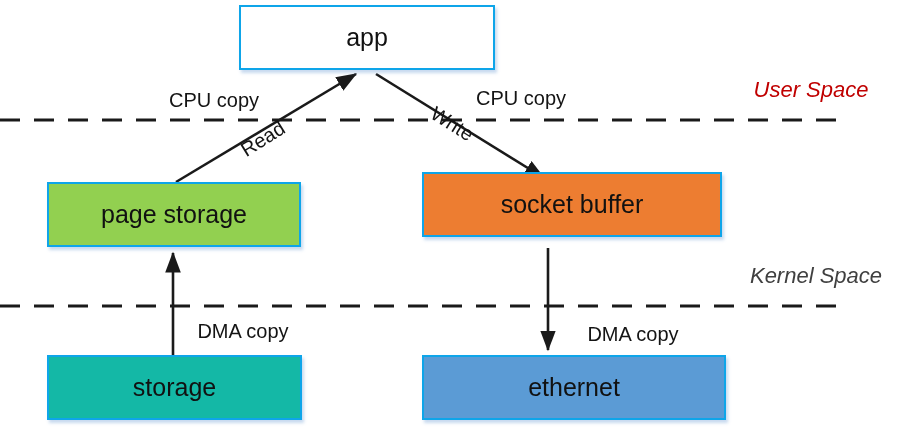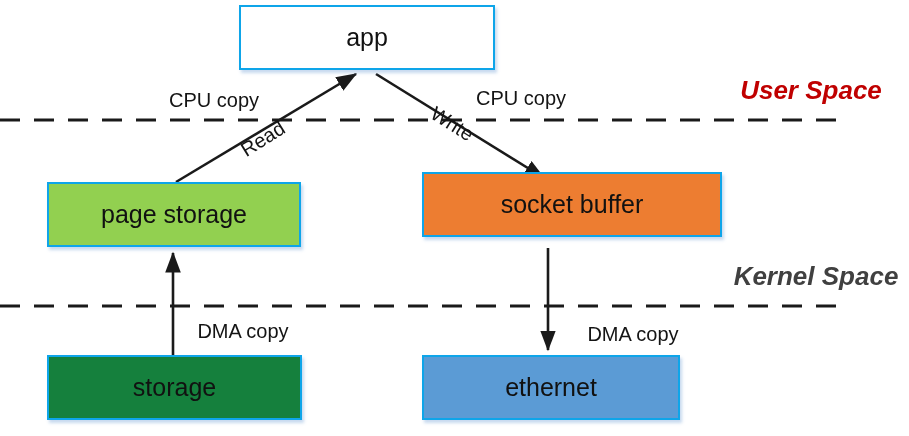--- a/index.html
+++ b/index.html
@@ -24,39 +24,39 @@
     align-items: center;
     justify-content: center;
     font-size: 25px;
     color: #111111;
     box-shadow: 2px 3px 3px rgba(130, 170, 220, 0.45);
   }
   .node-app            { left: 239px; top: 5px;   width: 256px; height: 65px; }
   .node-page-buffer    { left: 47px;  top: 182px; width: 254px; height: 65px; }
   .node-socket-buffer  { left: 422px; top: 172px; width: 300px; height: 65px; }
   .node-storage        { left: 47px;  top: 355px; width: 255px; height: 65px; }
-  .node-ethernet       { left: 422px; top: 355px; width: 258px; height: 65px; }
+  .node-ethernet       { left: 422px; top: 355px; width: 304px; height: 65px; }
   .lbl {
     position: absolute;
     transform: translate(-50%, -50%);
     font-size: 20px;
     color: #141414;
     white-space: nowrap;
   }
   .lbl-cpu-copy-left  { left: 214px; top: 100px; }
   .lbl-cpu-copy-right { left: 521px; top: 98px; }
   .lbl-dma-copy-left  { left: 243px; top: 331px; }
   .lbl-dma-copy-right { left: 633px; top: 334px; }
   .lbl-read  { left: 263px; top: 139px; transform: translate(-50%,-50%) rotate(-32deg); }
   .lbl-write { left: 452px; top: 124px; transform: translate(-50%,-50%) rotate(32deg); }
   .region-lbl {
     position: absolute;
     transform: translate(-50%, -50%);
-    font-size: 26px;
-    font-weight: bold;
+    font-size: 22px;
+    font-weight: normal;
     font-style: italic;
     white-space: nowrap;
   }
   .region-user   { left: 811px; top: 90px; }
   .region-kernel { left: 816px; top: 276px; }
 </style>
 </head>
 <body>
 
 <div class="canvas">
@@ -85,21 +85,21 @@
   </div>
 
   <div class="node node-page-buffer" style="background-color: rgb(146, 208, 80);">
     <span>page storage</span>
   </div>
 
   <div class="node node-socket-buffer" style="background-color: rgb(237, 125, 49);">
     <span>socket buffer</span>
   </div>
 
-  <div class="node node-storage" style="background-color: #15803d;">
+  <div class="node node-storage" style="background-color: #14b8a6;">
     <span>storage</span>
   </div>
 
   <div class="node node-ethernet" style="background-color: rgb(91, 155, 213);">
     <span>ethernet</span>
   </div>
 
   <div class="lbl lbl-cpu-copy-left">CPU copy</div>
   <div class="lbl lbl-cpu-copy-right">CPU copy</div>
   <div class="lbl lbl-read">Read</div>

